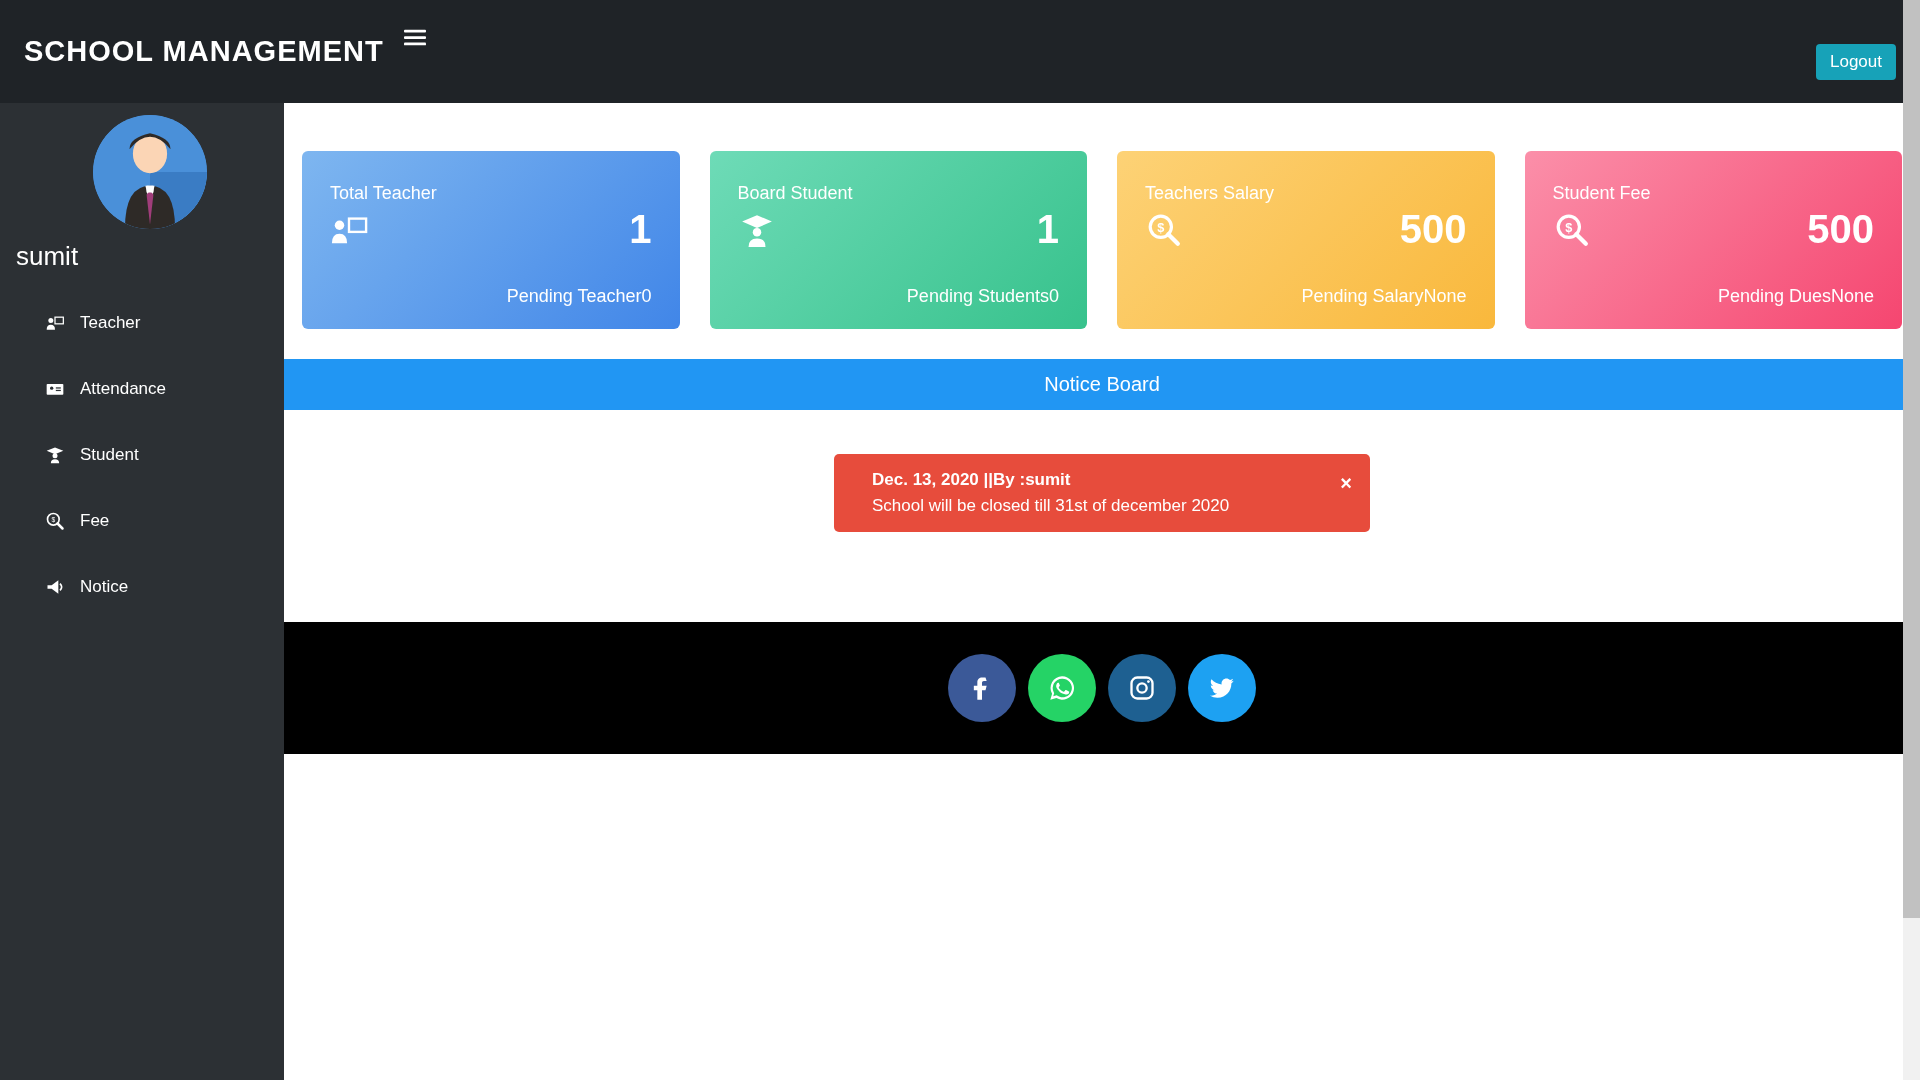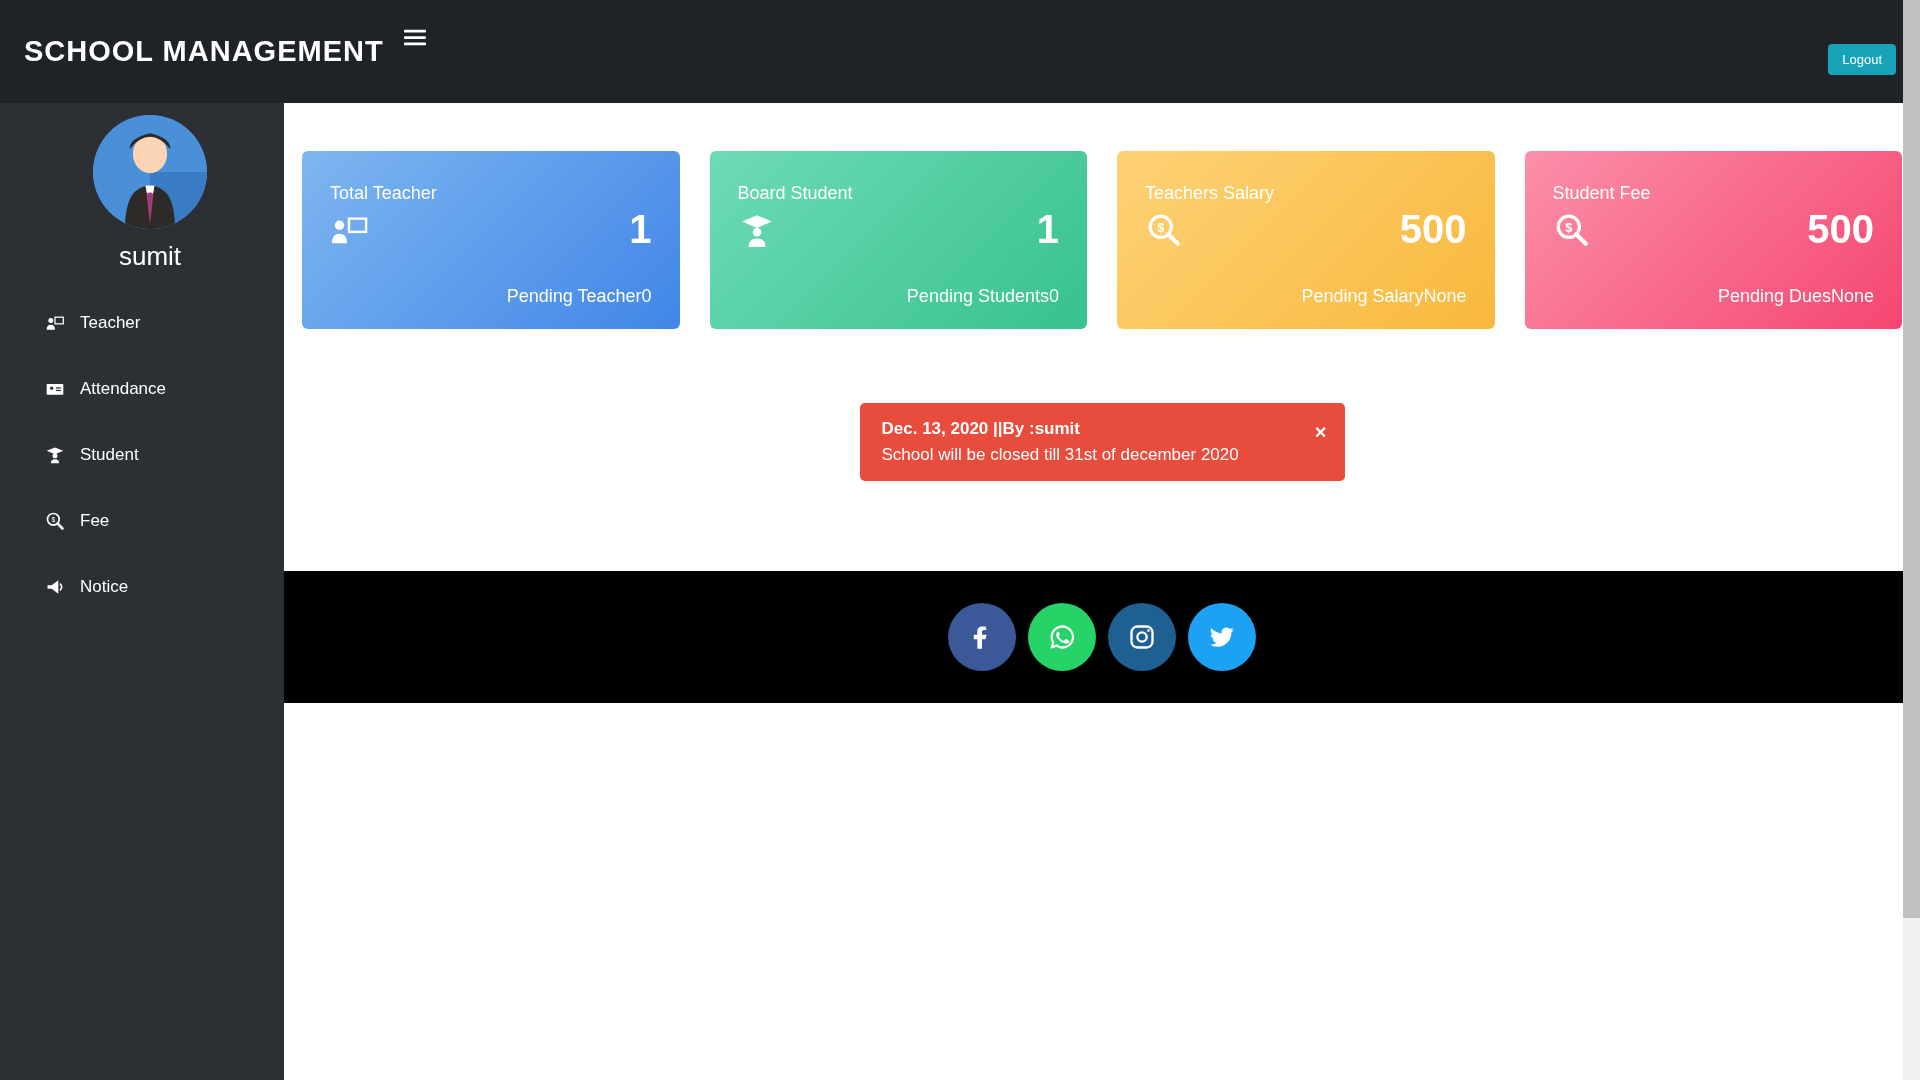--- a/index.html
+++ b/index.html
@@ -26,34 +26,34 @@
     }
     .hamburger svg { width: 22px; height: 22px; fill: #fff; }
     .logout-btn {
       position: absolute;
       right: 24px;
       top: 44px;
       background: #17a2b8;
       color: #fff;
       border: none;
       padding: 8px 14px;
-      font-size: 13px;
+      font-size: 17px;
       border-radius: 4px;
       cursor: pointer;
     }
     
     .layout { display: flex; min-height: calc(100vh - 103px); }
     
     .sidebar {
       background: #2c3034;
       width: 284px;
       padding-top: 12px;
       color: #fff;
     }
-    .profile { text-align: center; padding: 0 0 18px 16px; }
+    .profile { padding: 0 0 18px 16px; }
     .avatar {
       width: 114px; height: 114px;
       border-radius: 50%;
       margin: 0 auto 12px;
       background: #4a90d9;
       position: relative;
       overflow: hidden;
     }
     .avatar svg { width: 100%; height: 100%; display: block; }
     .username { font-size: 26px; font-weight: 400; }
@@ -94,25 +94,25 @@
       background: #2196f3;
       color: #fff;
       text-align: center;
       padding: 14px 0;
       font-size: 20px;
       font-weight: 400;
     }
     
     .notice-box {
       margin: 44px auto 0;
-      width: 485px;
+      width: 536px;
       background: #e74c3c;
       color: #fff;
       border-radius: 5px;
-      padding: 16px 22px;
+      padding: 16px 38px;
       position: relative;
     }
     .notice-meta { font-weight: 700; font-size: 17px; margin-bottom: 6px; }
     .notice-text { font-size: 17px; }
     .notice-close {
       position: absolute;
       right: 18px;
       top: 18px;
       cursor: pointer;
       font-size: 20px;
@@ -296,20 +296,21 @@
             </svg>
         </div>
         <div class="card-main-value">500</div>
         <div class="card-sub">
           <span>Pending Dues</span>
           <span>None</span>
         </div>
       </div>
     </div>
 
+    <div class="notice-bar">Notice Board</div>
 
     <div class="notice-box">
       <div class="notice-meta">Dec. 13, 2020 ||By :sumit</div>
       <div class="notice-text">School will be closed till 31st of december 2020</div>
       <span class="notice-close">×</span>
     </div>
 
     <div class="footer">
       <div class="social fb">
         <svg viewBox="0 0 24 24">

